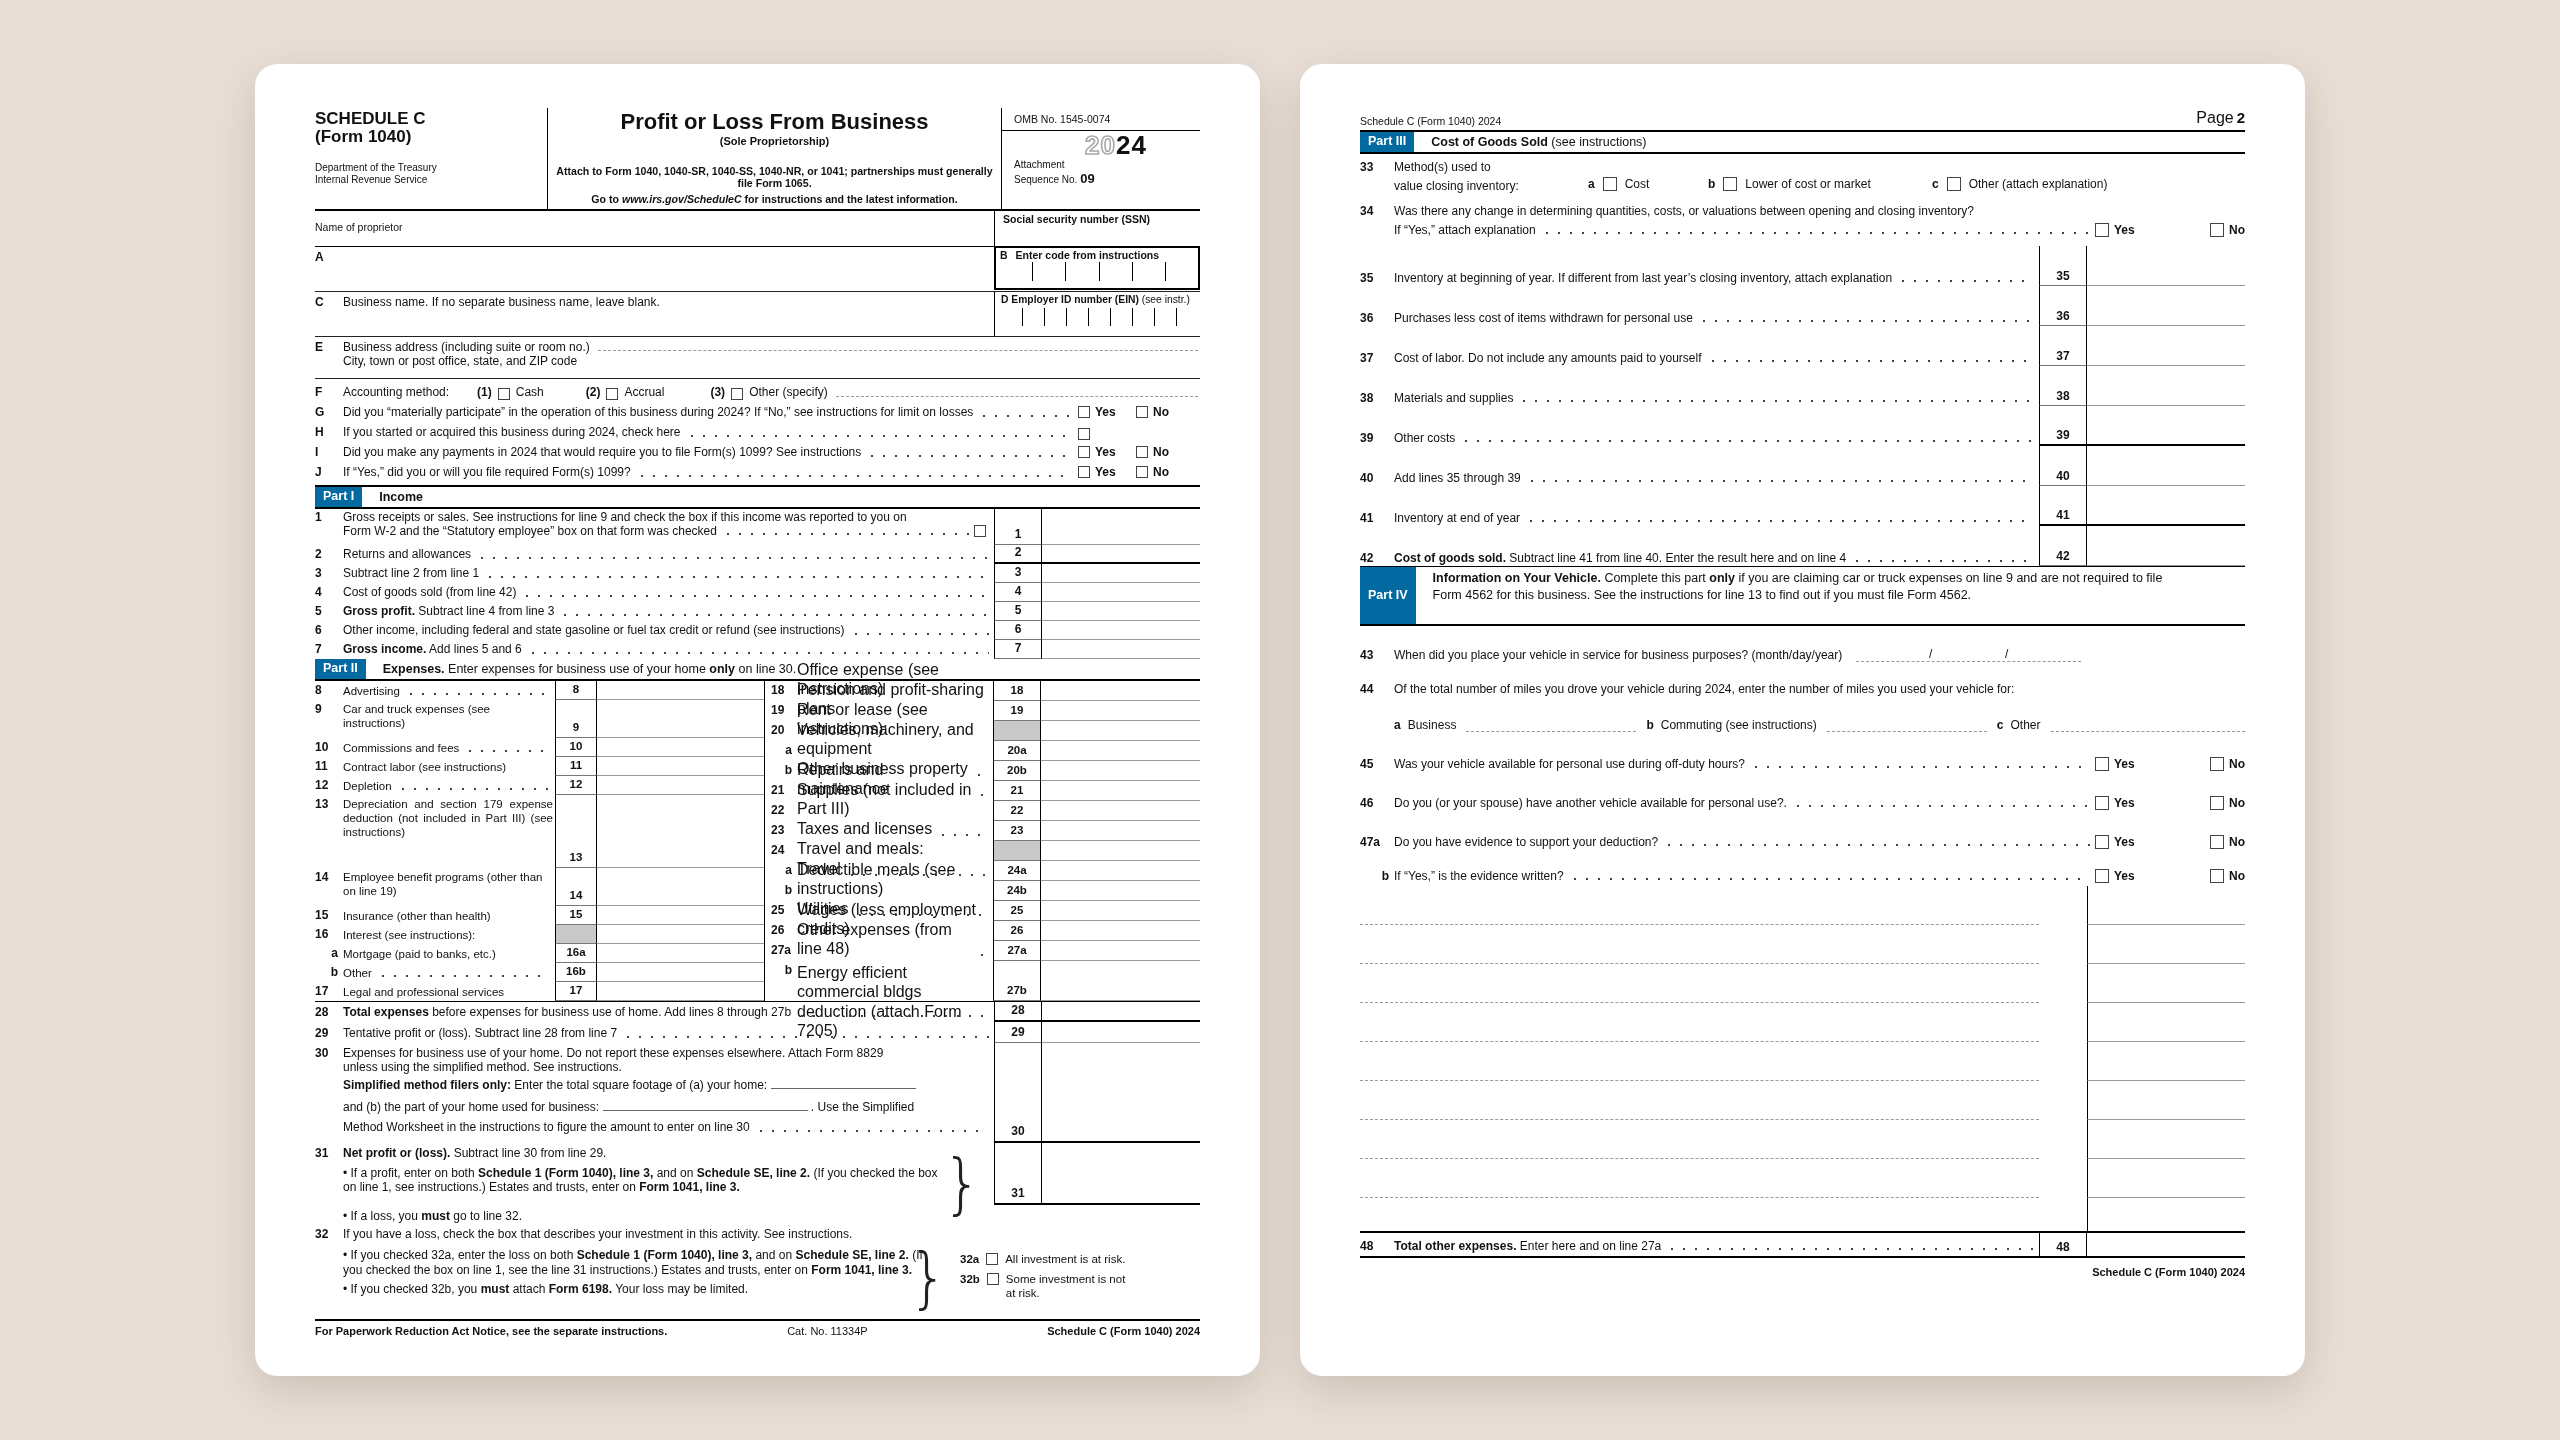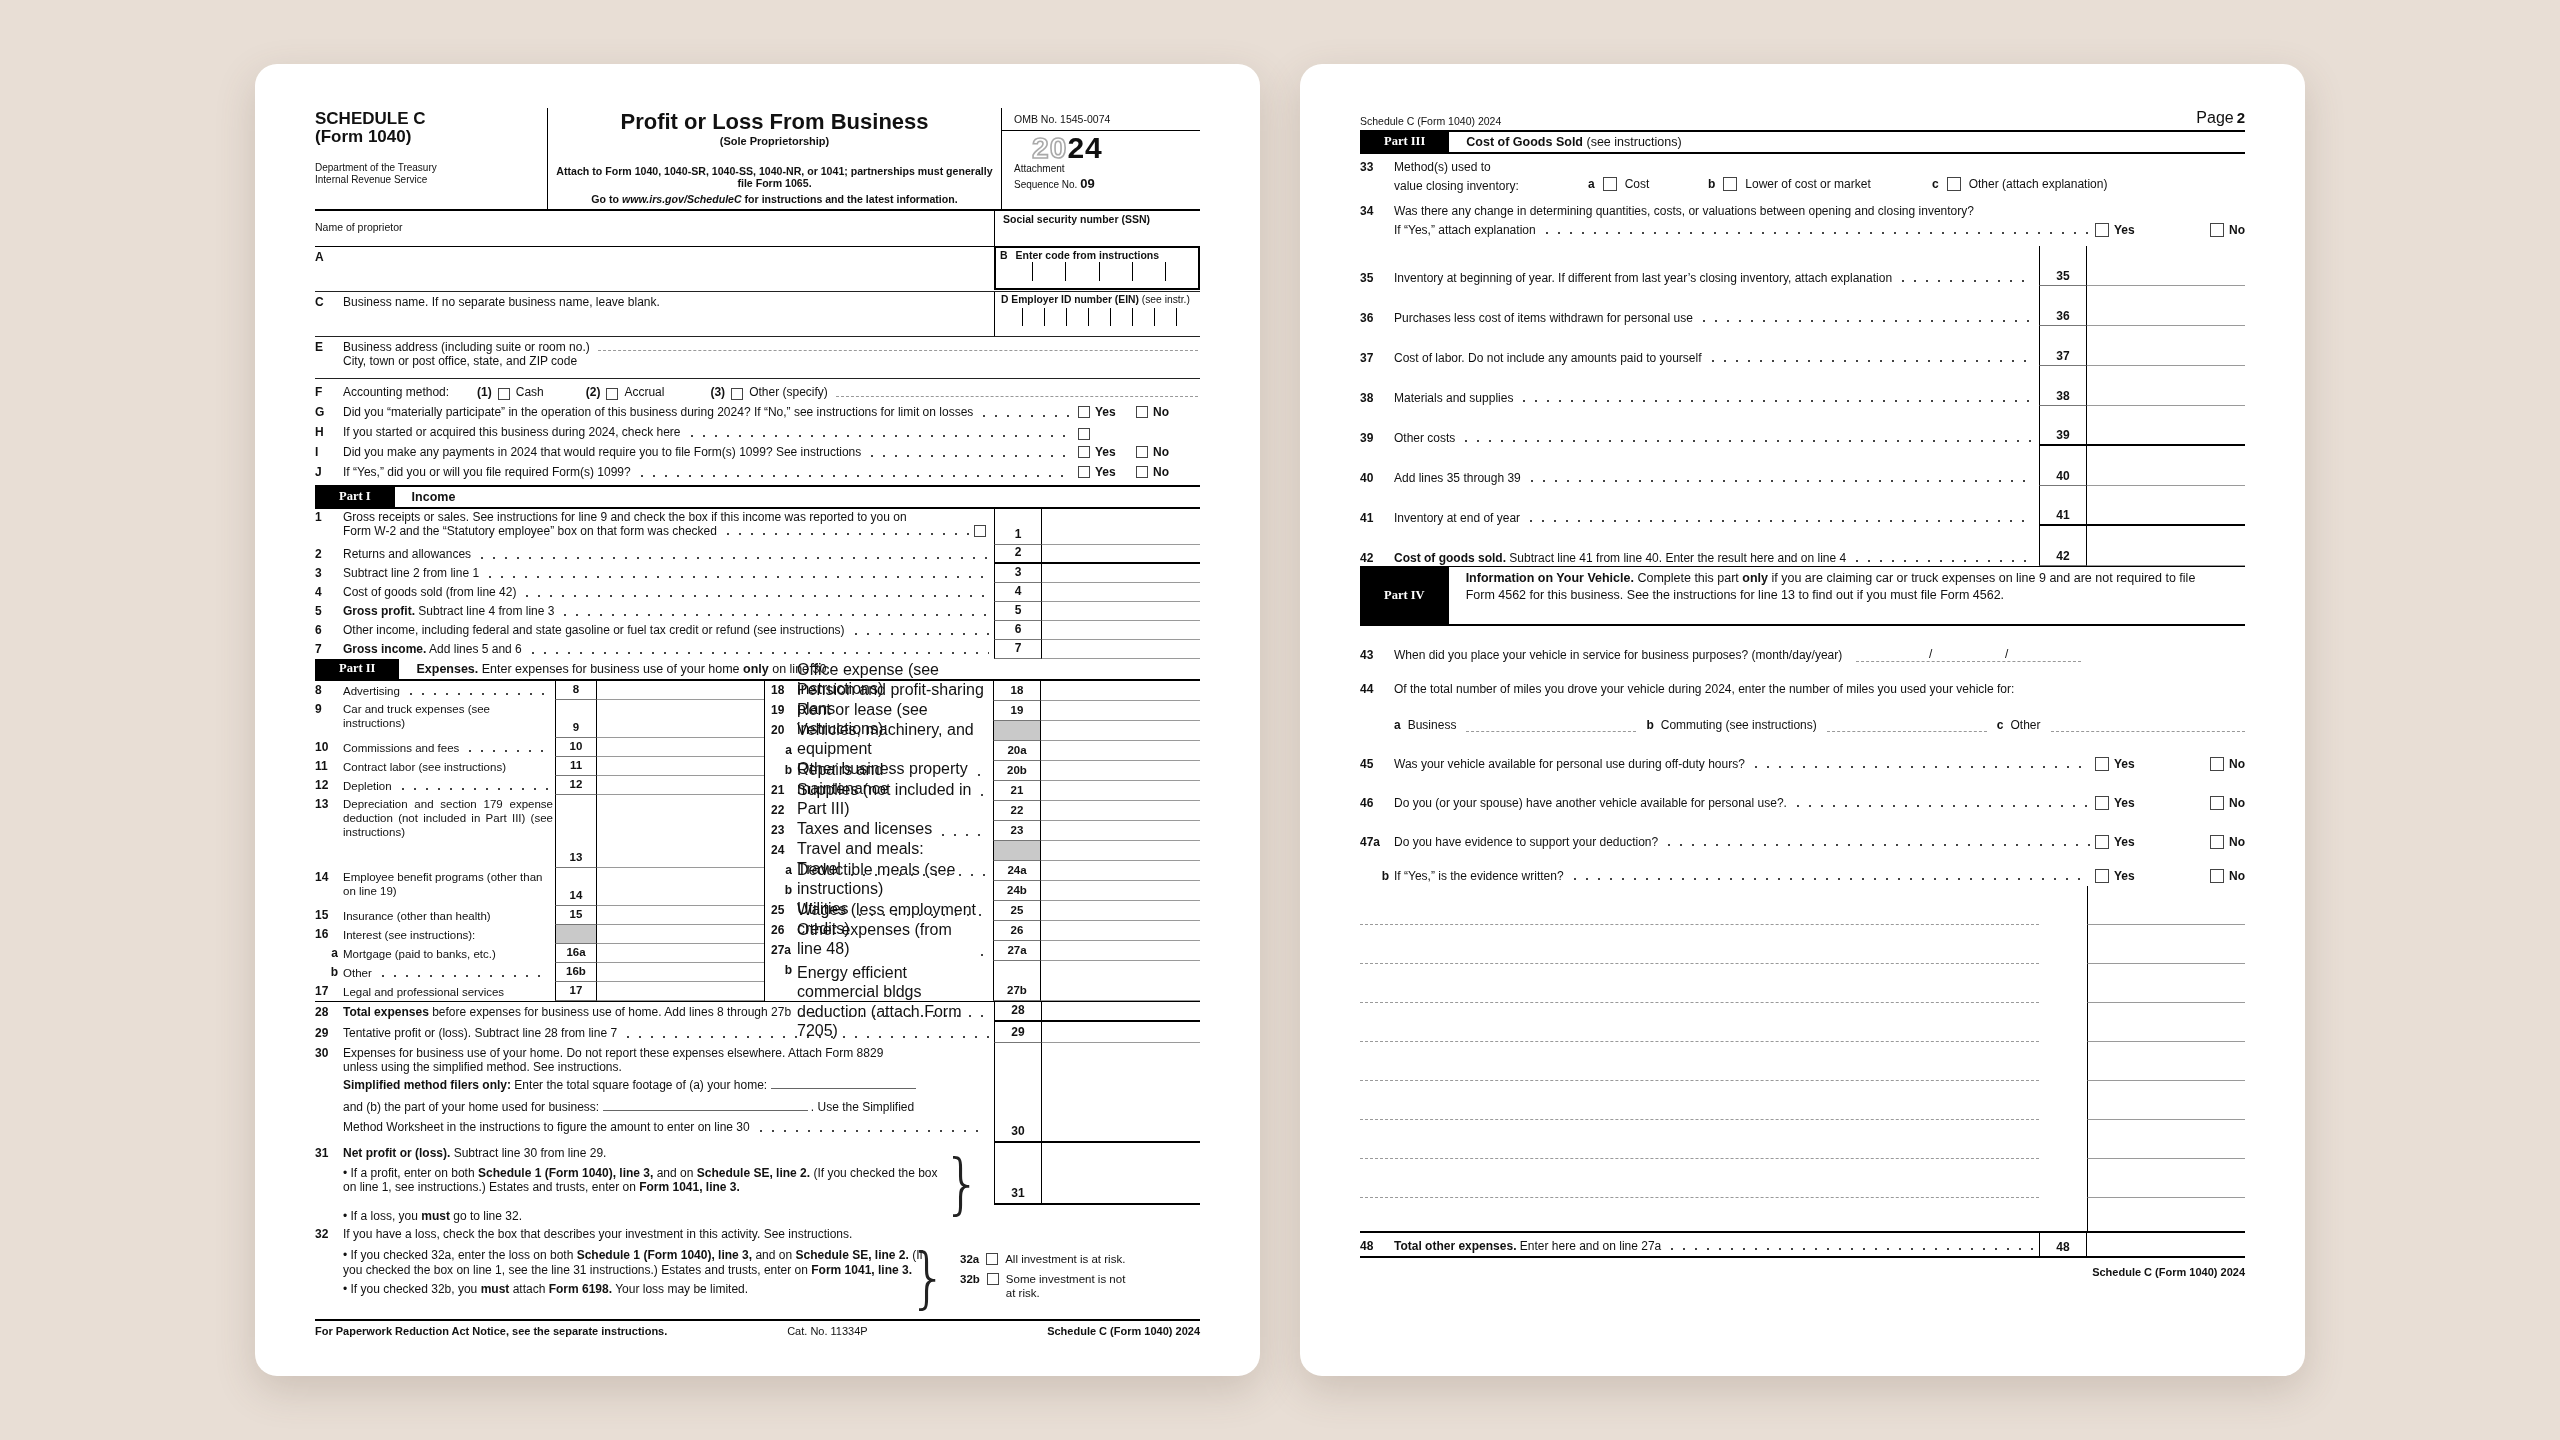--- a/index.html
+++ b/index.html
@@ -14,21 +14,21 @@
   .hc1 .sched { font-size:17px; font-weight:bold; line-height:1.08; }
   .hc1 .dept { font-size:10px; margin-top:15px; line-height:1.25; }
   .hc2 { flex:1; border-left:1.2px solid #000; border-right:1.2px solid #000; text-align:center; padding:1px 8px 3px; }
   .htitle { font-size:22px; font-weight:bold; }
   .hsub { font-size:11px; font-weight:bold; }
   .hatt { font-size:10.6px; font-weight:bold; margin-top:16px; }
   .hgoto { font-size:10.6px; font-weight:bold; margin-top:3px; }
   .hgoto i { font-style:italic; }
   .hc3 { width:198px; }
   .omb { font-size:10.5px; padding:5px 0 4px 12px; border-bottom:1px solid #000; }
-  .year { font-size:30px; font-weight:bold; letter-spacing:1px; padding:1px 0 0 30px; line-height:1.05; }
+  .year { font-size:26px; font-weight:bold; letter-spacing:1px; padding:1px 0 0 30px; line-height:1.05;text-align:center; }
   .yr20 { color:#fff; -webkit-text-stroke:1.6px #a9a9a9; }
   .att2 { font-size:10px; line-height:1.25; padding-left:12px; }
   .att2 b { font-size:13px; }
 
   .namerow { display:flex; border-bottom:1.2px solid #000; height:36px; font-size:10.5px; }
   .namerow .nr-l { flex:1; padding-top:10px; }
   .namerow .nr-r { width:206px; border-left:1.2px solid #000; padding:2px 0 0 8px; font-weight:bold; }
 
   .rowAC { display:flex; border-bottom:1.6px solid #222; min-height:45px; }
   .rowAC .acl { flex:1; display:flex; padding-top:3px; }
@@ -53,21 +53,21 @@
   .cb { width:12px; height:12px; border:1.3px solid #444; background:#fff; display:inline-block; flex:none; }
   .yn { width:122px; flex:none; display:flex; }
   .ynitem { display:flex; align-items:center; gap:5px; font-weight:bold; width:58px; }
   .dots { flex:1; min-width:10px; margin:0 5px; height:13px; align-self:flex-end;
           background-image:radial-gradient(circle,#444 1px,transparent 1.3px);
           background-size:12px 4px; background-repeat:repeat-x; background-position:0 7px; }
   .fopt { display:flex; align-items:flex-end; gap:6px; margin-left:28px; }
   .fopt b { font-weight:bold; }
 
   .band { display:flex; align-items:stretch; border-bottom:2px solid #000; min-height:21px; font-size:12.5px; }
-  .tag { background:#000000; color:#fff; font-weight:bold; padding:2px 24px 3px; flex:none; display:flex; align-items:center;font-family:Liberation Serif, serif; }
+  .tag { background:#0369a1; color:#fff; font-weight:bold; padding:2px 8px 3px; flex:none; display:flex; align-items:center; }
   .btext { padding:3px 0 0 17px; }
   .btext b { font-weight:bold; }
   .bandtop { border-top:1px solid #000; }
 
   
   .ncell { width:48px; flex:none; border-left:1.3px solid #000; border-right:1.3px solid #000; border-bottom:1px solid #777;
            display:flex; align-items:flex-end; justify-content:center; font-weight:bold; padding-bottom:2px; }
   .amt { width:158px; flex:none; border-bottom:1px solid #9a9a9a; }
   .thickb { border-bottom:2.2px solid #000 !important; }
 

